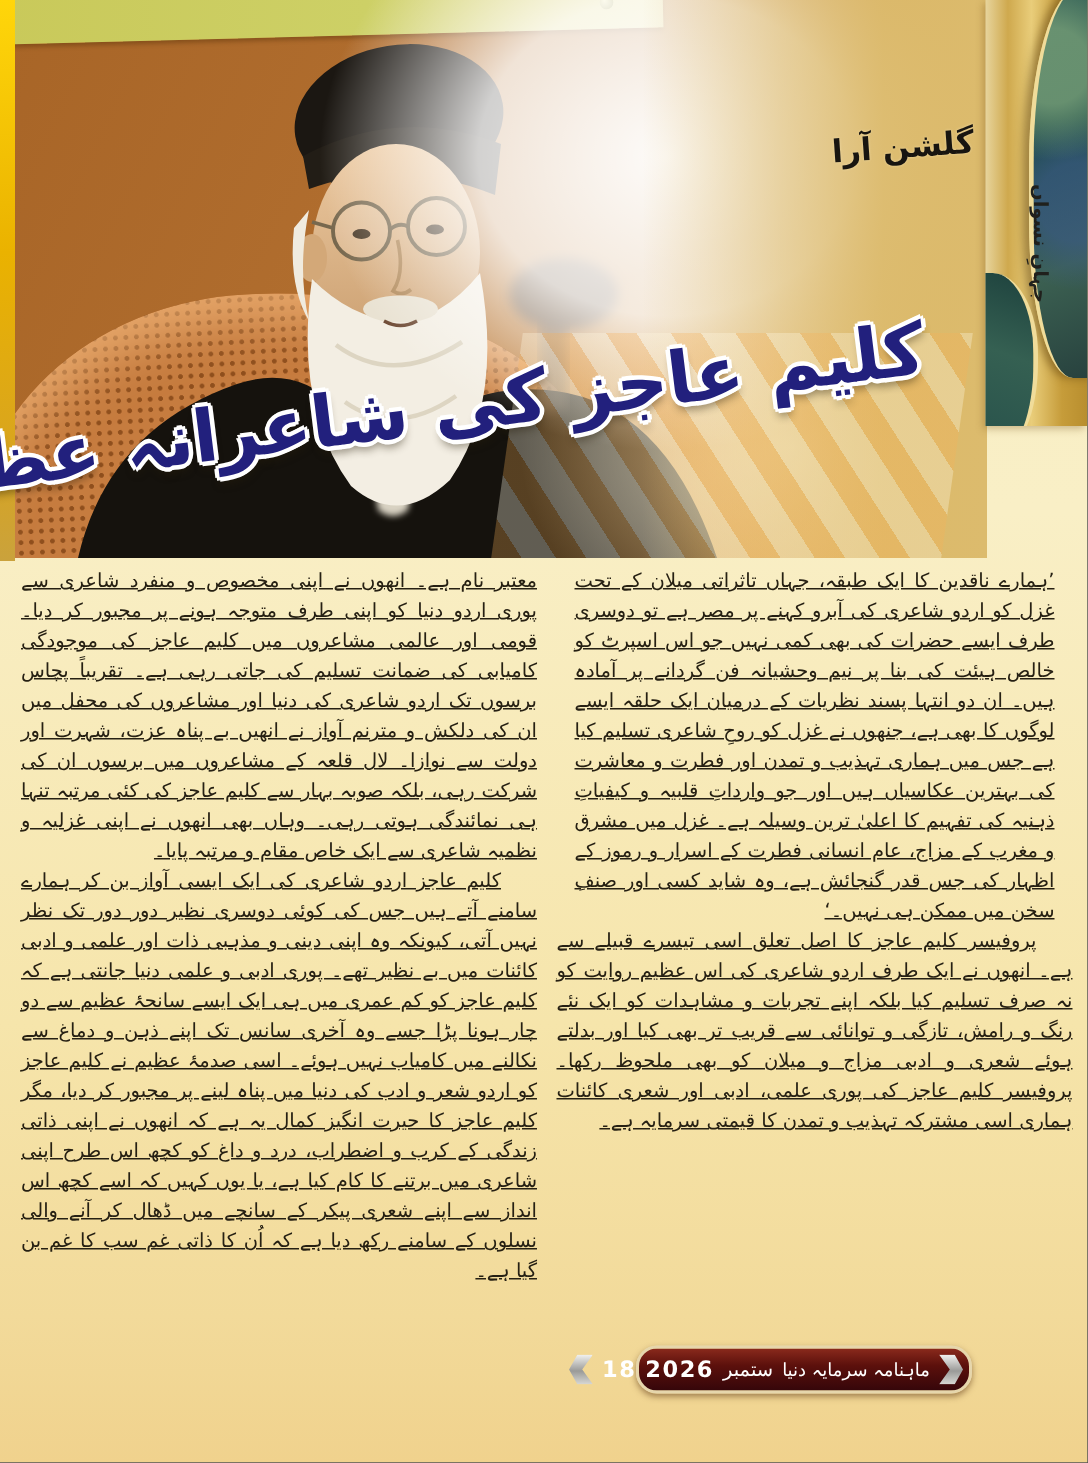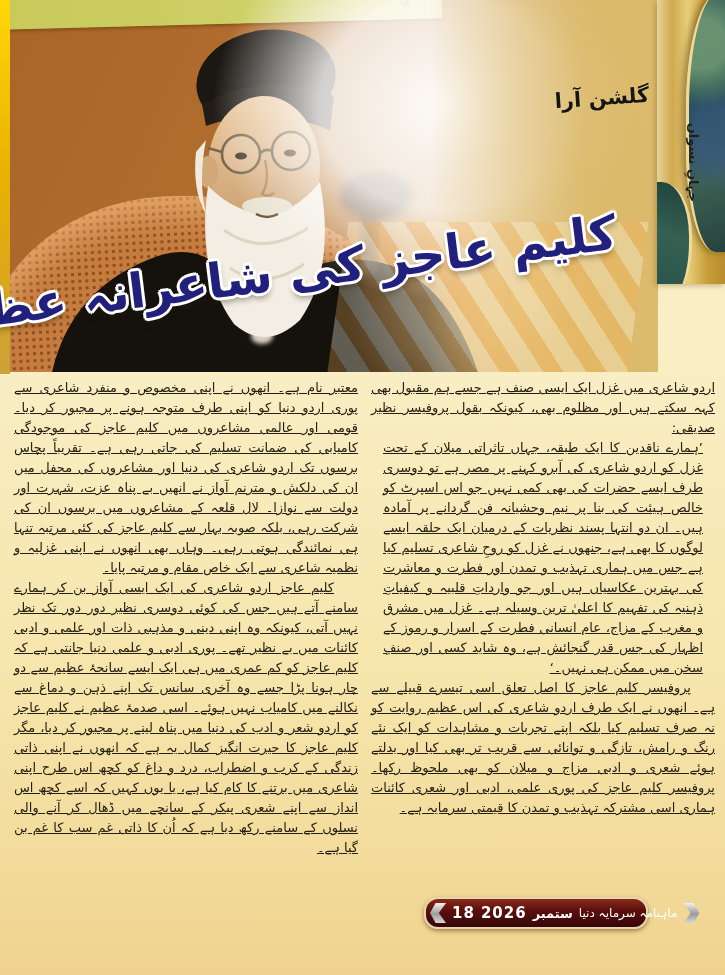--- a/index.html
+++ b/index.html
@@ -106,29 +106,29 @@
     text-align:justify;direction:rtl;text-decoration:underline;
   }
   .col p.indent{text-indent:24px;}
   .col p.quote{padding:0 12px;}
   
   .footer-banner{
     position:absolute;left:424px;top:897px;width:224px;height:32px;
     display:flex;align-items:center;gap:6px;direction:ltr;
     background:linear-gradient(180deg,#8a2a1c 0%,#5c100c 40%,#35060a 100%);
     border:2px solid #e6d6ac;border-radius:14px;box-sizing:border-box;
-    padding:0 4px;box-shadow:0 2px 4px rgba(80,40,10,.5);
+    padding:0 4px;box-shadow:0 2px 4px rgba(80,40,10,.5);justify-content:flex-end;
   }
   .chev{width:16px;height:20px;flex:0 0 auto;
     background:linear-gradient(180deg,#f2f2f0,#9a9a98 55%,#d8d8d4);}
   .chev.left{clip-path:polygon(100% 0,35% 0,0 50%,35% 100%,100% 100%,55% 50%);}
   .chev.right{clip-path:polygon(0 0,65% 0,100% 50%,65% 100%,0 100%,45% 50%);}
   .footer-num{color:#fff;font-weight:bold;font-size:15px;letter-spacing:1px;}
   .footer-ur{color:#fff;font-size:12px;direction:rtl;white-space:nowrap;}
-  .footer-month{font-size:13px;font-weight:bold;}
+  .footer-month{font-size:13px;font-weight:normal;}
 </style>
 </head>
 <body>
 
 <div class="page">
 
   <div class="hero">
     <div class="edge-strip"></div>
 
     <div class="photo">
@@ -198,21 +198,20 @@
       <div class="teal-top"></div>
       <div class="teal-bottom"></div>
       <div class="side-label">جہانِ نسواں</div>
     </div>
 
     <h1 class="title">کلیم عاجز کی شاعرانہ عظمت</h1>
   </div>
 
   <div class="body-text">
     <div class="col">
-      <p>اردو شاعری میں غزل ایک ایسی صنف ہے جسے ہم مقبول بھی کہہ سکتے ہیں اور مظلوم بھی، کیونکہ بقول پروفیسر نظیر صدیقی:</p>
       <p class="quote">’ہمارے ناقدین کا ایک طبقہ، جہاں تاثراتی میلان کے تحت غزل کو اردو شاعری کی آبرو کہنے پر مصر ہے تو دوسری طرف ایسے حضرات کی بھی کمی نہیں جو اس اسپرٹ کو خالص ہیئت کی بنا پر نیم وحشیانہ فن گردانے پر آمادہ ہیں۔ ان دو انتہا پسند نظریات کے درمیان ایک حلقہ ایسے لوگوں کا بھی ہے، جنھوں نے غزل کو روحِ شاعری تسلیم کیا ہے جس میں ہماری تہذیب و تمدن اور فطرت و معاشرت کی بہترین عکاسیاں ہیں اور جو وارداتِ قلبیہ و کیفیاتِ ذہنیہ کی تفہیم کا اعلیٰ ترین وسیلہ ہے۔ غزل میں مشرق و مغرب کے مزاج، عام انسانی فطرت کے اسرار و رموز کے اظہار کی جس قدر گنجائش ہے، وہ شاید کسی اور صنفِ سخن میں ممکن ہی نہیں۔‘</p>
       <p class="indent">پروفیسر کلیم عاجز کا اصل تعلق اسی تیسرے قبیلے سے ہے۔ انھوں نے ایک طرف اردو شاعری کی اس عظیم روایت کو نہ صرف تسلیم کیا بلکہ اپنے تجربات و مشاہدات کو ایک نئے رنگ و رامش، تازگی و توانائی سے قریب تر بھی کیا اور بدلتے ہوئے شعری و ادبی مزاج و میلان کو بھی ملحوظ رکھا۔ پروفیسر کلیم عاجز کی پوری علمی، ادبی اور شعری کائنات ہماری اسی مشترکہ تہذیب و تمدن کا قیمتی سرمایہ ہے۔</p>
 
     </div>
     <div class="col">
       <p>معتبر نام ہے۔ انھوں نے اپنی مخصوص و منفرد شاعری سے پوری اردو دنیا کو اپنی طرف متوجہ ہونے پر مجبور کر دیا۔ قومی اور عالمی مشاعروں میں کلیم عاجز کی موجودگی کامیابی کی ضمانت تسلیم کی جاتی رہی ہے۔ تقریباً پچاس برسوں تک اردو شاعری کی دنیا اور مشاعروں کی محفل میں ان کی دلکش و مترنم آواز نے انھیں بے پناہ عزت، شہرت اور دولت سے نوازا۔ لال قلعہ کے مشاعروں میں برسوں ان کی شرکت رہی، بلکہ صوبہ بہار سے کلیم عاجز کی کئی مرتبہ تنہا ہی نمائندگی ہوتی رہی۔ وہاں بھی انھوں نے اپنی غزلیہ و نظمیہ شاعری سے ایک خاص مقام و مرتبہ پایا۔</p>
       <p class="indent">کلیم عاجز اردو شاعری کی ایک ایسی آواز بن کر ہمارے سامنے آتے ہیں جس کی کوئی دوسری نظیر دور دور تک نظر نہیں آتی، کیونکہ وہ اپنی دینی و مذہبی ذات اور علمی و ادبی کائنات میں بے نظیر تھے۔ پوری ادبی و علمی دنیا جانتی ہے کہ کلیم عاجز کو کم عمری میں ہی ایک ایسے سانحۂ عظیم سے دو چار ہونا پڑا جسے وہ آخری سانس تک اپنے ذہن و دماغ سے نکالنے میں کامیاب نہیں ہوئے۔ اسی صدمۂ عظیم نے کلیم عاجز کو اردو شعر و ادب کی دنیا میں پناہ لینے پر مجبور کر دیا، مگر کلیم عاجز کا حیرت انگیز کمال یہ ہے کہ انھوں نے اپنی ذاتی زندگی کے کرب و اضطراب، درد و داغ کو کچھ اس طرح اپنی شاعری میں برتنے کا کام کیا ہے، یا یوں کہیں کہ اسے کچھ اس انداز سے اپنے شعری پیکر کے سانچے میں ڈھال کر آنے والی نسلوں کے سامنے رکھ دیا ہے کہ اُن کا ذاتی غم سب کا غم بن گیا ہے۔</p>
 
     </div>
   </div>

